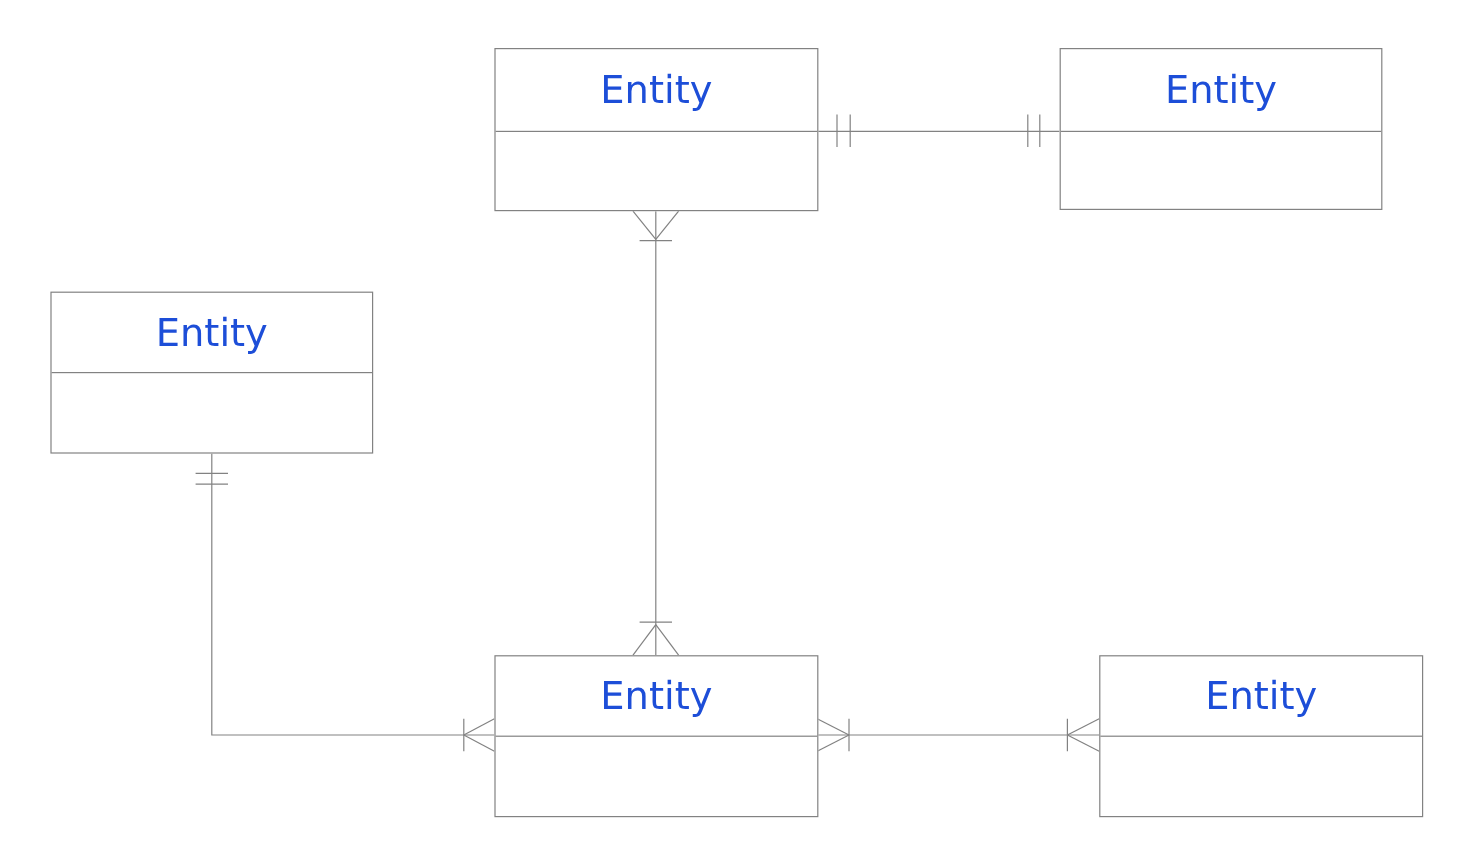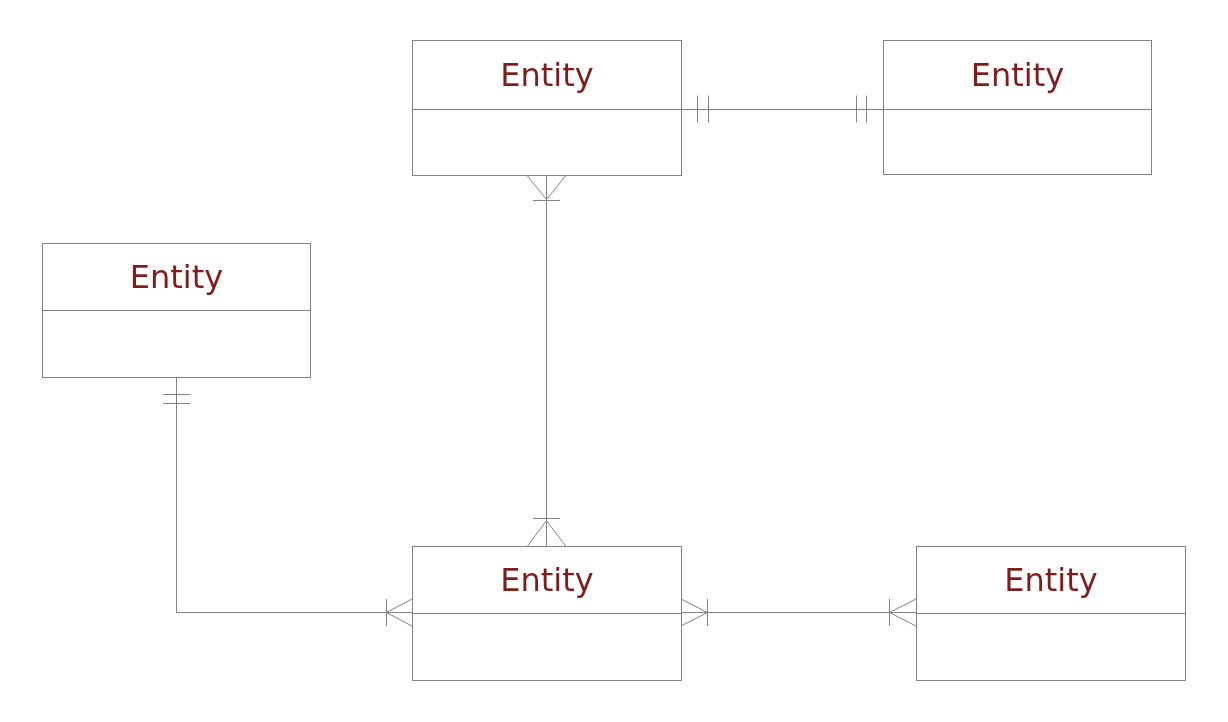--- a/index.html
+++ b/index.html
@@ -32,21 +32,21 @@
     border: 1px solid #828282;
     background: #ffffff;
   }
   .entity .entity-header {
     box-sizing: border-box;
     border-bottom: 1px solid #828282;
     display: flex;
     align-items: center;
     justify-content: center;
     font-size: 32px;
-    color: #7f1d1d;
+    color: #1d4ed8;
     letter-spacing: 0;
   }
   .entity .entity-body {
     box-sizing: border-box;
     width: 100%;
   }
 </style>
 </head>
 <body>
 

